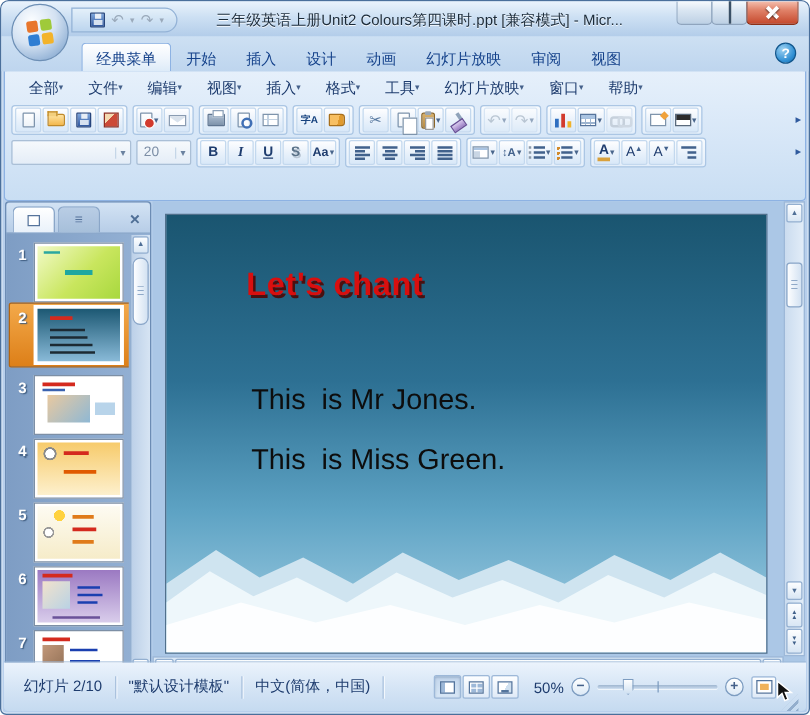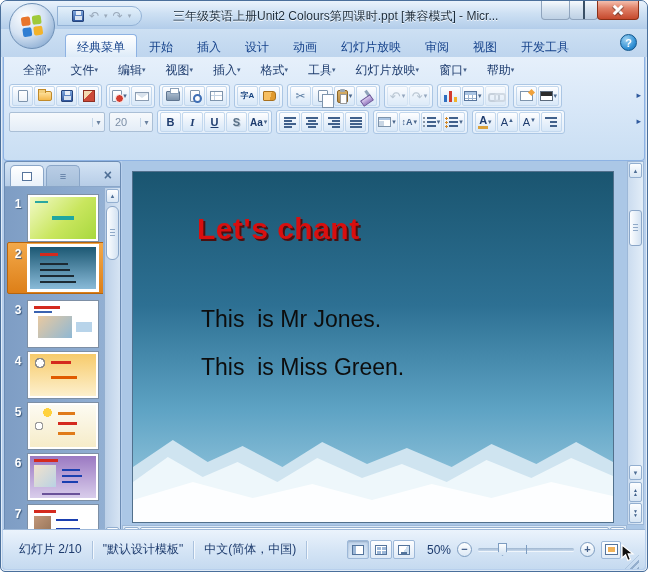--- a/index.html
+++ b/index.html
@@ -222,21 +222,21 @@
     background:linear-gradient(90deg,#fdfeff,#d3e2f2); border:1px solid #8aa6c8; border-radius:6px; }
   .sthumb::after { content:""; position:absolute; left:3px; right:3px; top:50%; height:8px; transform:translateY(-50%);
     background:repeating-linear-gradient(#8fa9c8 0 1px,transparent 1px 3px); }
 
   
   .canvas-area { position:absolute; left:121px; top:160px; right:3px; bottom:30px; background:#abc7e6; }
   .slide { position:absolute; left:10px; top:10px; width:482px; height:352px; overflow:hidden;
     border:1px solid #51708c;
     background:linear-gradient(#1a5570,#2d7093 38%,#5ea3c4 68%,#a9d3e7 100%); }
   .mountains { position:absolute; left:0; bottom:0; width:100%; height:110px; }
-  .slide-title { position:absolute; left:64px; top:40px; font-size:30px; font-weight:bold; color:#d80f0f;
+  .slide-title { position:absolute; left:64px; top:40px; font-size:26px; font-weight:bold; color:#d80f0f;
     text-shadow:2px 2px 0 #4a1010; letter-spacing:.5px; }
   .sline { position:absolute; left:68px; font-size:23px; color:#0d0d0d; white-space:pre; }
   .vscroll { position:absolute; right:0; top:0; width:17px; bottom:16px;
     background:linear-gradient(90deg,#cbdcef,#e2edf8); border:1px solid #9db8d8; }
   .vbtn { position:absolute; left:1px; right:1px; height:15px; display:flex; align-items:center; justify-content:center;
     background:linear-gradient(#fdfeff,#d8e6f4); border:1px solid #93afd0; border-radius:2px; font-size:6px; color:#4f6f96; }
   .vb-up { top:1px; } .vb-dn { bottom:44px; }
   .vb-prev { bottom:22px; height:20px; } .vb-next { bottom:1px; height:20px; }
   .dblarrow::after { content:"▲\A▲"; white-space:pre; font-size:5px; line-height:4px; color:#3f608a; text-align:center; }
   .vb-next.dblarrow::after { content:"▼\A▼"; }
@@ -328,21 +328,20 @@
 
   <div class="tabrow">
     <div class="rtab active">经典菜单</div>
     <div class="rtab">开始</div>
     <div class="rtab">插入</div>
     <div class="rtab">设计</div>
     <div class="rtab">动画</div>
     <div class="rtab">幻灯片放映</div>
     <div class="rtab">审阅</div>
     <div class="rtab">视图</div>
-    <div class="rtab">开发工具</div>
   </div>
   <div class="help-btn">?</div>
 
   <div class="ribbon-panel">
     <div class="menurow">
       <div class="mi">
           <span>全部</span>
           <span class="mcaret">▾</span>
         </div>
       <div class="mi">

